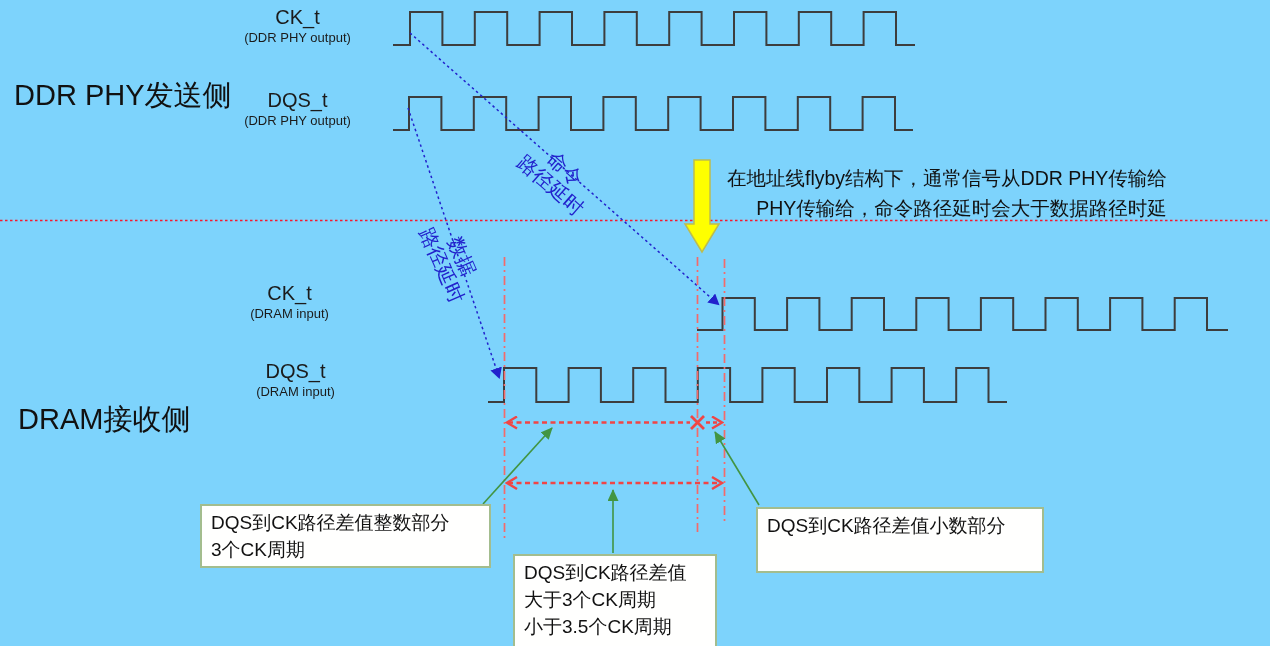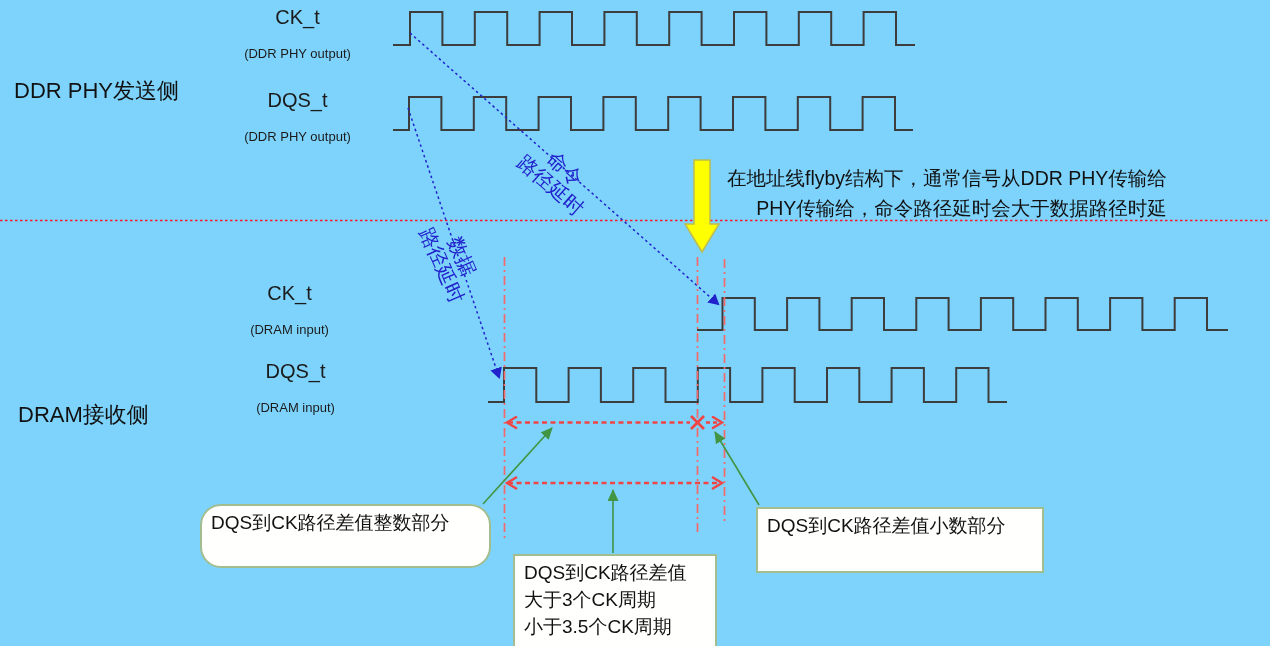--- a/index.html
+++ b/index.html
@@ -1,30 +1,30 @@
 <!DOCTYPE html>
 <html><head>
 <meta charset="utf-8">
 <style>
   html,body{margin:0;padding:0;background:#ffffff;}
   .stage{position:relative;width:1270px;height:646px;background:#7dd3fc;overflow:hidden;
          font-family:"Liberation Sans","DejaVu Sans",sans-serif;}
   svg.layer{position:absolute;left:0;top:0;}
   .sig{position:absolute;width:135px;text-align:center;color:#1b1b1b;}
   .sig .nm{font-size:20px;}
-  .sig .sub{font-size:13px;margin-top:17px;}
-  .side-label{position:absolute;font-size:22px;color:#111;white-space:nowrap;}
+  .sig .sub{font-size:13px;margin-top:1px;}
+  .side-label{position:absolute;font-size:29px;color:#111;white-space:nowrap;}
   .delay{position:absolute;color:#2222cc;font-size:20px;line-height:22px;text-align:center;
          white-space:nowrap;transform:translate(-50%,-50%) rotate(41deg);}
   .delay.data{transform:translate(-50%,-50%) rotate(66deg);}
   .note{position:absolute;left:727px;top:163px;font-size:19.5px;line-height:30px;
         color:#111;white-space:nowrap;text-align:right;}
   .callout{position:absolute;background:#fffffe;border:2px solid #a3bd8e;color:#111;
            font-size:19px;line-height:27px;padding:3px 9px;box-sizing:border-box;}
-  .co-integer{left:200px;top:504px;width:291px;height:64px;border-radius:21px;}
+  .co-integer{left:200px;top:504px;width:291px;height:64px;}
   .co-range{left:513px;top:554px;width:204px;height:112px;}
   .co-fraction{left:756px;top:507px;width:288px;height:66px;}
 </style>
 </head>
 <body>
 
 <div class="stage">
 
   <svg class="layer" width="1270" height="646" viewBox="0 0 1270 646">
     <defs>
@@ -98,20 +98,21 @@
     <span style="display:block">路径延时</span>
   </div>
 
   <div class="note">
     <div>在地址线flyby结构下，通常信号从DDR PHY传输给</div>
     <div>PHY传输给，命令路径延时会大于数据路径时延</div>
   </div>
 
   <div class="callout co-integer">
     <div>DQS到CK路径差值整数部分</div>
+    <div>3个CK周期</div>
   </div>
   <div class="callout co-range">
     <div>DQS到CK路径差值</div>
     <div>大于3个CK周期</div>
     <div>小于3.5个CK周期</div>
   </div>
   <div class="callout co-fraction">
     <div>DQS到CK路径差值小数部分</div>
   </div>
 

